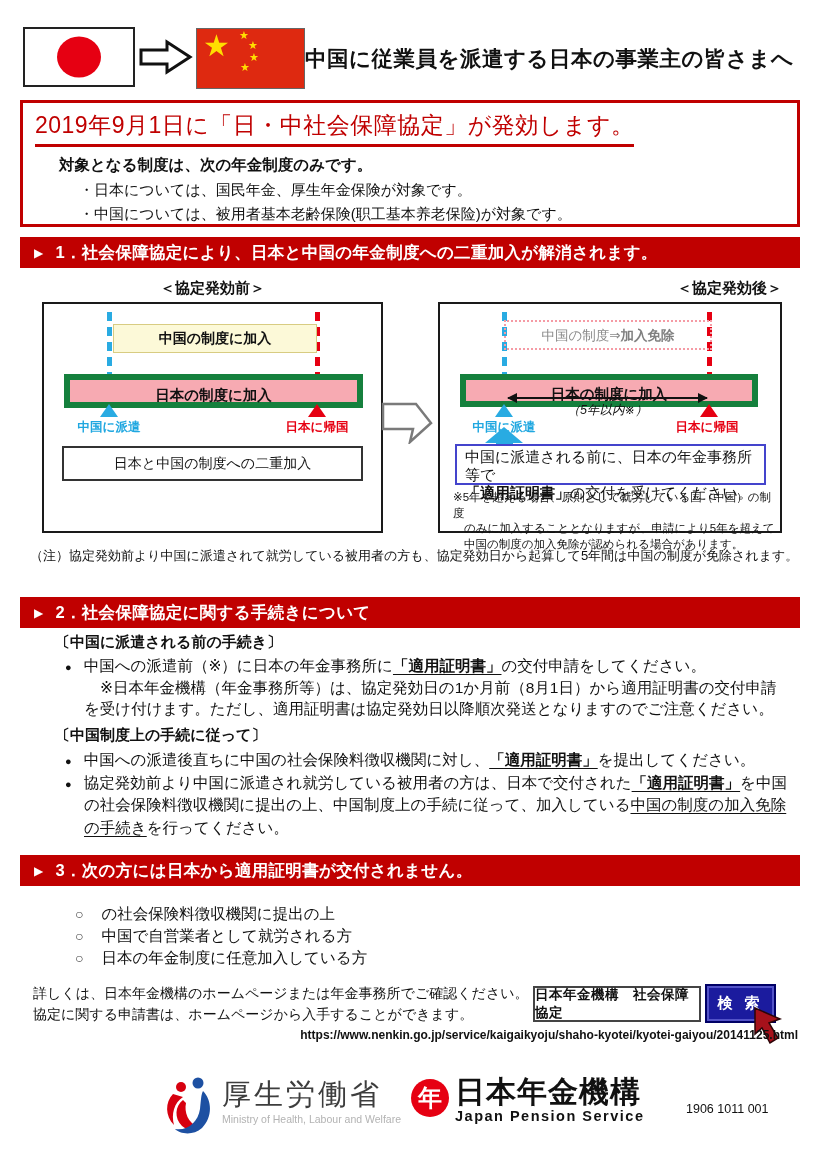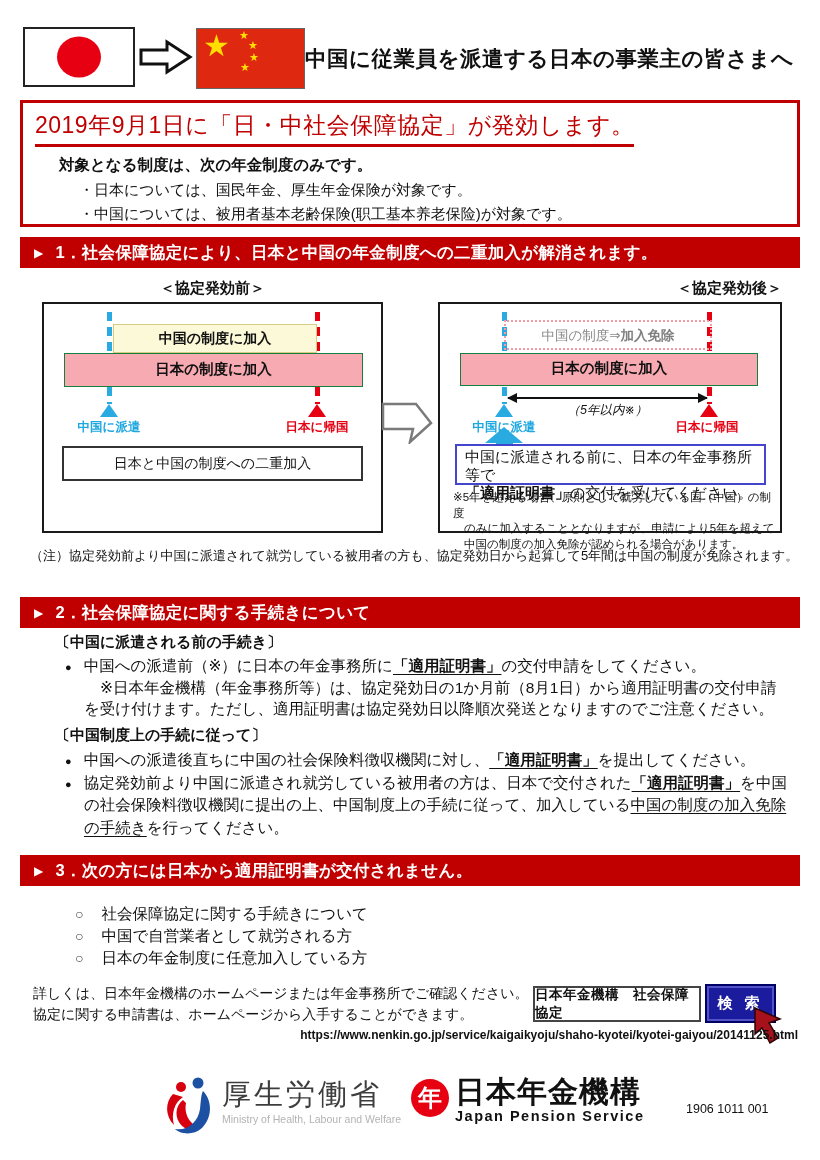--- a/index.html
+++ b/index.html
@@ -40,22 +40,22 @@
   .vdash{position:absolute;width:5px;top:8px;height:92px;}
   .vdash.blue{background:repeating-linear-gradient(to bottom,#29ABE2 0 9px,transparent 9px 15px);}
   .vdash.red{background:repeating-linear-gradient(to bottom,#E60012 0 9px,transparent 9px 15px);}
   .tri-up{position:absolute;width:0;height:0;border-left:9px solid transparent;border-right:9px solid transparent;}
   .tri-up.blue{border-bottom:13px solid #29ABE2;}
   .tri-up.red{border-bottom:13px solid #E60012;}
   .mark-label{position:absolute;width:100px;text-align:center;font-weight:700;font-size:12.5px;}
   .mark-label.blue{color:#1FA7E0;} .mark-label.red{color:#E60012;}
   .band-yellow{position:absolute;left:69px;top:20px;width:202px;height:27px;background:#FCF9D8;border:1px solid #D8CC82;
                text-align:center;font-weight:700;font-size:14px;line-height:26px;}
-  .band-pink{position:absolute;background:#F7AAB2;border:1px solid #15803d;text-align:center;font-weight:700;
-             font-size:14.5px;box-sizing:border-box;}
+  .band-pink{position:absolute;background:#F7AAB2;border:6px solid #15803d;text-align:center;font-weight:700;
+             font-size:14.5px;box-sizing:border-box;margin-top:21px;}
   .dotted-exempt{position:absolute;left:64px;top:16px;width:208px;height:30px;border:2px dotted #F59BA5;color:#8a8a8a;
                  text-align:center;font-size:13.5px;line-height:27px;box-sizing:border-box;}
   .dotted-exempt b{color:#808080;}
   .double-box{position:absolute;left:18px;top:142px;width:301px;height:35px;border:2px solid #333;text-align:center;
               font-size:14px;line-height:31px;box-sizing:border-box;}
   .span-arrow{position:absolute;left:68px;top:93px;width:199px;height:2px;background:#111;}
   .span-arrow::before{content:"";position:absolute;left:-1px;top:-4px;border-top:5px solid transparent;
                       border-bottom:5px solid transparent;border-right:10px solid #111;}
   .span-arrow::after{content:"";position:absolute;right:-1px;top:-4px;border-top:5px solid transparent;
                      border-bottom:5px solid transparent;border-left:10px solid #111;}
@@ -230,21 +230,21 @@
   </div>
 
   <div class="banner" id="banner3">
     <span class="tri">▶</span>
     <span>3．次の方には日本から適用証明書が交付されません。</span>
   </div>
 
   <div class="nolist">
     <div class="norow">
       <span class="cm">○</span>
-      <span>社会保障協定に関する手続きについて</span>
+      <span>の社会保険料徴収機関に提出の上</span>
     </div>
     <div class="norow">
       <span class="cm">○</span>
       <span>中国で自営業者として就労される方</span>
     </div>
     <div class="norow">
       <span class="cm">○</span>
       <span>日本の年金制度に任意加入している方</span>
     </div>
   </div>

